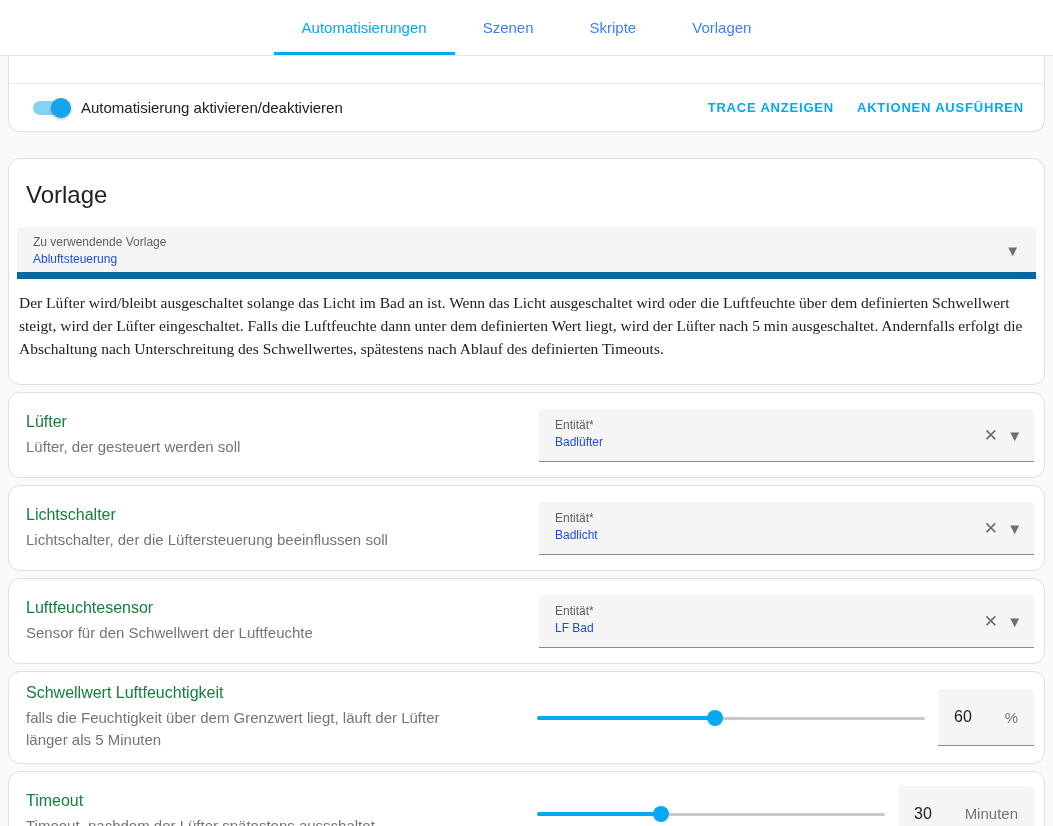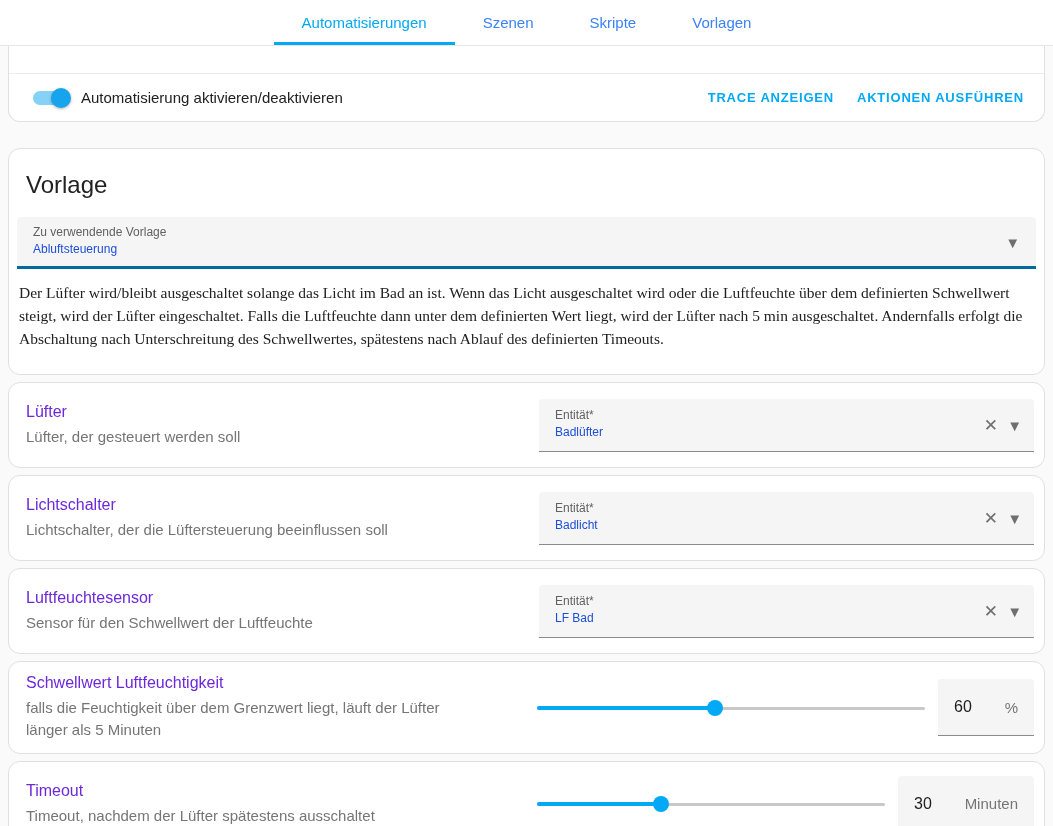--- a/index.html
+++ b/index.html
@@ -6,21 +6,21 @@
   html,body { width:1053px; height:826px; overflow:hidden; }
   body {
     background:#fafafa;
     font-family:"Liberation Sans", sans-serif;
     color:#212121;
     -webkit-font-smoothing:antialiased;
   }
 
   
   .tabbar {
-    height:46px; background:#fff; border-bottom:1px solid #e6e6e6;
+    height:56px; background:#fff; border-bottom:1px solid #e6e6e6;
     display:flex; justify-content:center; align-items:stretch;
   }
   .tab {
     padding:0 28px; display:flex; align-items:center;
     font-size:15px; font-weight:500; color:#3b82f6;
     position:relative; cursor:pointer; white-space:nowrap;
   }
   .tab.active { color:#03a9f4; }
   .tab.active::after {
     content:""; position:absolute; left:0; right:0; bottom:0;
@@ -60,41 +60,41 @@
     letter-spacing:.8px; margin-left:23px; cursor:pointer; white-space:nowrap;
     background:none; border:none; font-family:inherit; text-transform:uppercase;
   }
 
   
   .template-card { margin-top:26px; padding:14px 8px 22px; }
   .card-title { font-size:24px; font-weight:400; margin:8px 9px 18px; color:#212121; }
 
   .select-field {
     position:relative; background:#f5f5f5;
-    border-radius:4px 4px 0 0; border-bottom:3px solid #0369a1;
+    border-radius:4px 4px 0 0; border-bottom:7px solid #0369a1;
     padding:8px 40px 7px 16px; height:52px; cursor:pointer;
   }
   .field-label { font-size:12px; color:#616161; line-height:14px; }
   .field-value { font-size:12px; color:#1d4ed8; margin-top:3px; white-space:nowrap; }
   .caret {
     position:absolute; right:16px; top:50%; transform:translateY(-50%);
     font-size:15px; color:#6f6f6f; line-height:1; cursor:pointer;
   }
   .description {
     margin:12px 2px 2px; font-size:15.5px; line-height:23px; color:#212121;font-family:Liberation Serif, serif;
   }
 
   
   .row {
     margin-top:7px; min-height:86px;
     display:flex; align-items:center; padding:12px 0;
   }
   .row-text { flex:1; padding-left:17px; padding-right:16px; }
   .row-text.fixed { flex:0 0 478px; }
-  .row-title { font-size:16px; color:#6d28d9; margin-bottom:5px; }
+  .row-title { font-size:16px; color:#15803d; margin-bottom:5px; }
   .row-subtitle { font-size:15px; color:#757575; line-height:22px; }
 
   .entity-field {
     position:relative; flex:0 0 495px; margin-right:10px;
     background:#f5f5f5; border-radius:4px 4px 0 0;
     border-bottom:1px solid #8a8a8a; height:53px;
     padding:9px 64px 7px 16px; cursor:text;
   }
   .entity-field .clear {
     position:absolute; right:36px; top:50%; transform:translateY(-50%);

